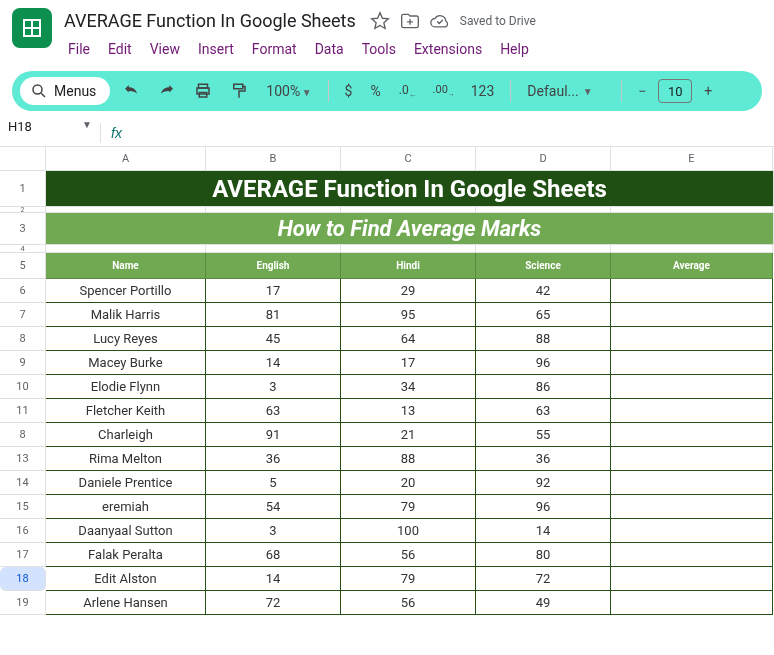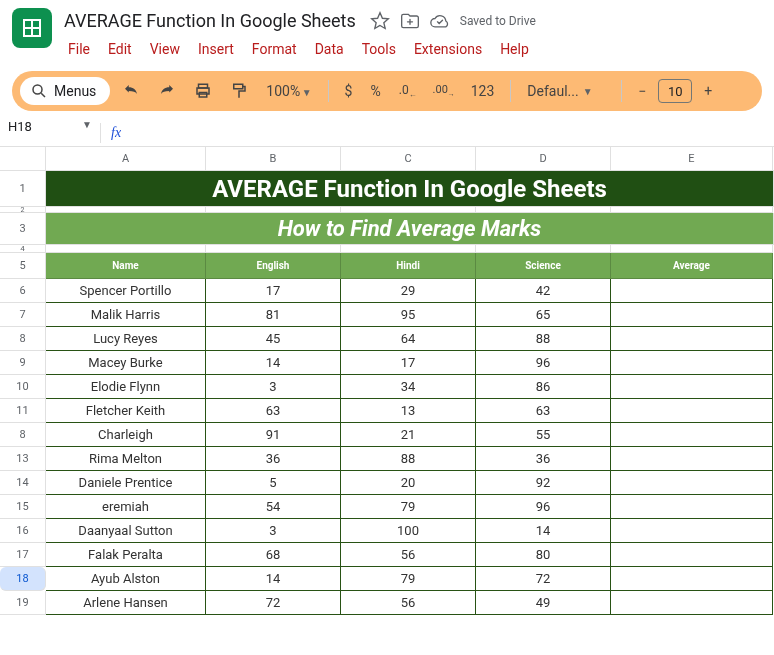--- a/index.html
+++ b/index.html
@@ -13,37 +13,37 @@
 .logo-inner::after { left: 50%; top: 0; bottom: 0; width: 2px; transform: translateX(-50%); }
 
 .title-area { flex: 1; }
 .title-row { display: flex; align-items: center; gap: 10px; }
 .doc-title { font-size: 18px; color: #202124; padding: 2px 4px; }
 .title-icon { width: 20px; height: 20px; display: flex; align-items: center; justify-content: center; color: #5f6368; cursor: pointer; }
 .title-icon svg { width: 20px; height: 20px; fill: none; stroke: #5f6368; stroke-width: 1.6; }
 .saved-text { font-size: 12px; color: #5f6368; }
 
 .menubar { display: flex; gap: 2px; margin-top: 4px; }
-.menu-item { padding: 4px 8px; font-size: 14px; color: #b91c1c; cursor: pointer; border-radius: 4px; }
-
-.toolbar { display: flex; align-items: center; gap: 6px; background: #fdba74; border-radius: 24px; margin: 10px 12px 8px 12px; padding: 4px 8px; height: 40px; }
+.menu-item { padding: 4px 8px; font-size: 14px; color: #701a75; cursor: pointer; border-radius: 4px; }
+
+.toolbar { display: flex; align-items: center; gap: 6px; background: #5eead4; border-radius: 24px; margin: 10px 12px 8px 12px; padding: 4px 8px; height: 40px; }
 .tb-btn { width: 30px; height: 30px; display: flex; align-items: center; justify-content: center; cursor: pointer; border-radius: 4px; color: #444; }
 .tb-btn svg { width: 18px; height: 18px; fill: #444; }
 .tb-text { padding: 0 6px; font-size: 14px; color: #444; cursor: pointer; }
 .tb-sep { width: 1px; height: 22px; background: #c7c7c7; margin: 0 4px; }
 .menus-chip { background: #fff; border-radius: 16px; padding: 5px 14px 5px 10px; display: flex; align-items: center; gap: 6px; font-size: 14px; cursor: pointer; }
 .menus-chip svg { width: 18px; height: 18px; }
 .dropdown-arrow { font-size: 10px; color: #5f6368; margin-left: -2px; }
 .font-sel { display: flex; align-items: center; gap: 6px; font-size: 14px; color: #444; padding: 0 6px; cursor: pointer; width: 90px; white-space: nowrap; overflow: hidden; }
 .size-box { border: 1px solid #747775; border-radius: 4px; width: 34px; height: 24px; display: flex; align-items: center; justify-content: center; font-size: 13px; }
 
 .namebox-row { display: flex; align-items: center; border-bottom: 1px solid #e0e0e0; height: 28px; }
 .namebox { width: 100px; padding: 0 8px; font-size: 13px; display: flex; align-items: flex-start; justify-content: space-between; height: 100%; }
 .fx-sep { width: 1px; background: #e0e0e0; height: 20px; }
-.fx-label { font-style: italic; font-family: Liberation Serif, serif; color: #1d4ed8; padding: 0 10px; font-size: 14px; }
+.fx-label { font-style: italic; font-family: Liberation Sans, sans-serif; color: #0f766e; padding: 0 10px; font-size: 14px; }
 .formula-input { flex: 1; border: none; outline: none; font-size: 13px; padding: 0 4px; }
 
 .grid { display: flex; flex-direction: column; }
 .col-headers { display: flex; height: 24px; background: #fff; border-bottom: 1px solid #e0e0e0; }
 .corner { width: 46px; border-right: 1px solid #e0e0e0; background: #fff; }
 .col-h { text-align: center; font-size: 11px; color: #5f6368; border-right: 1px solid #e0e0e0; display: flex; align-items: center; justify-content: center; }
 .col-A { width: 160px; }
 .col-B, .col-C, .col-D { width: 135px; }
 .col-E { width: 162px; }
 
@@ -307,21 +307,21 @@
         <div class="row r-data">
           <div class="row-h">17</div>
           <div class="cell col-A">Falak Peralta</div>
           <div class="cell col-B">68</div>
           <div class="cell col-C">56</div>
           <div class="cell col-D">80</div>
           <div class="cell col-E avg-col"></div>
         </div>
         <div class="row r-data">
           <div class="row-h sel">18</div>
-          <div class="cell col-A">Ayub Alston</div>
+          <div class="cell col-A">Edit Alston</div>
           <div class="cell col-B">14</div>
           <div class="cell col-C">79</div>
           <div class="cell col-D">72</div>
           <div class="cell col-E avg-col"></div>
         </div>
         <div class="row r-data">
           <div class="row-h">19</div>
           <div class="cell col-A">Arlene Hansen</div>
           <div class="cell col-B">72</div>
           <div class="cell col-C">56</div>

